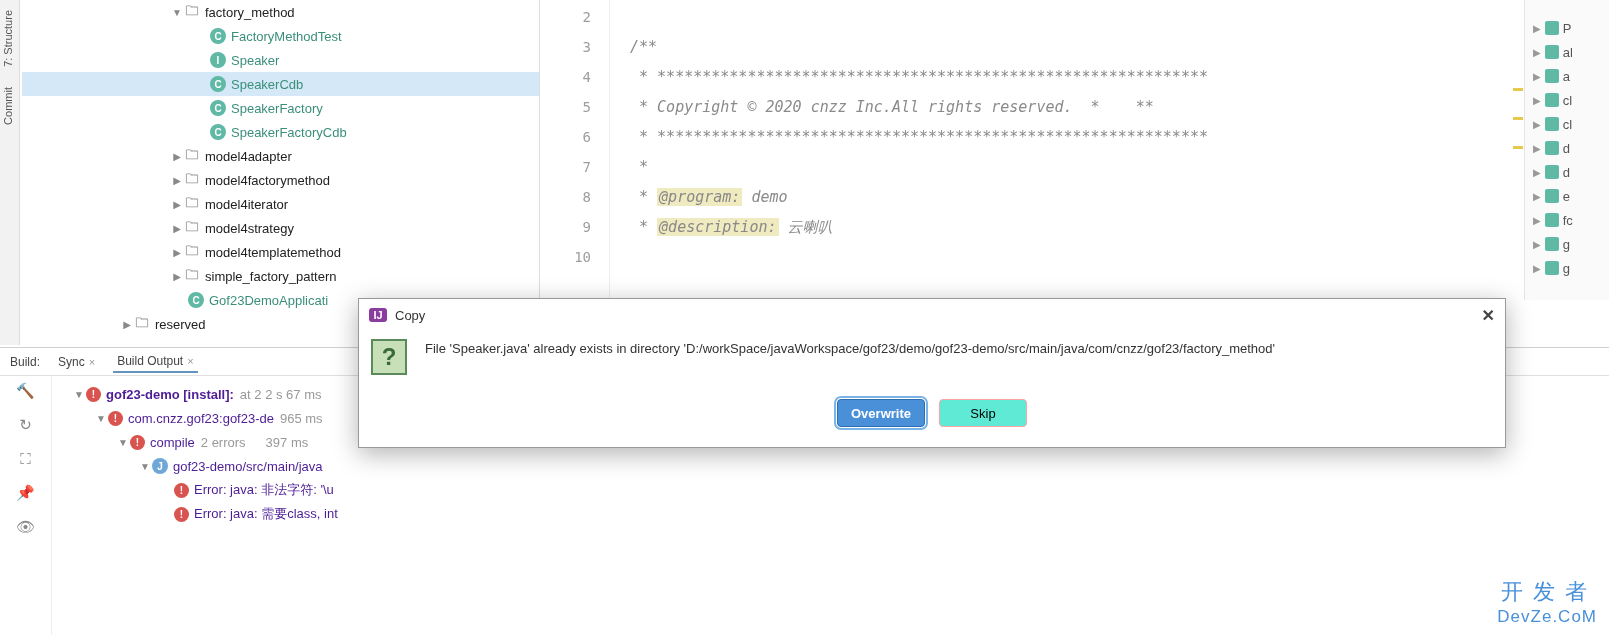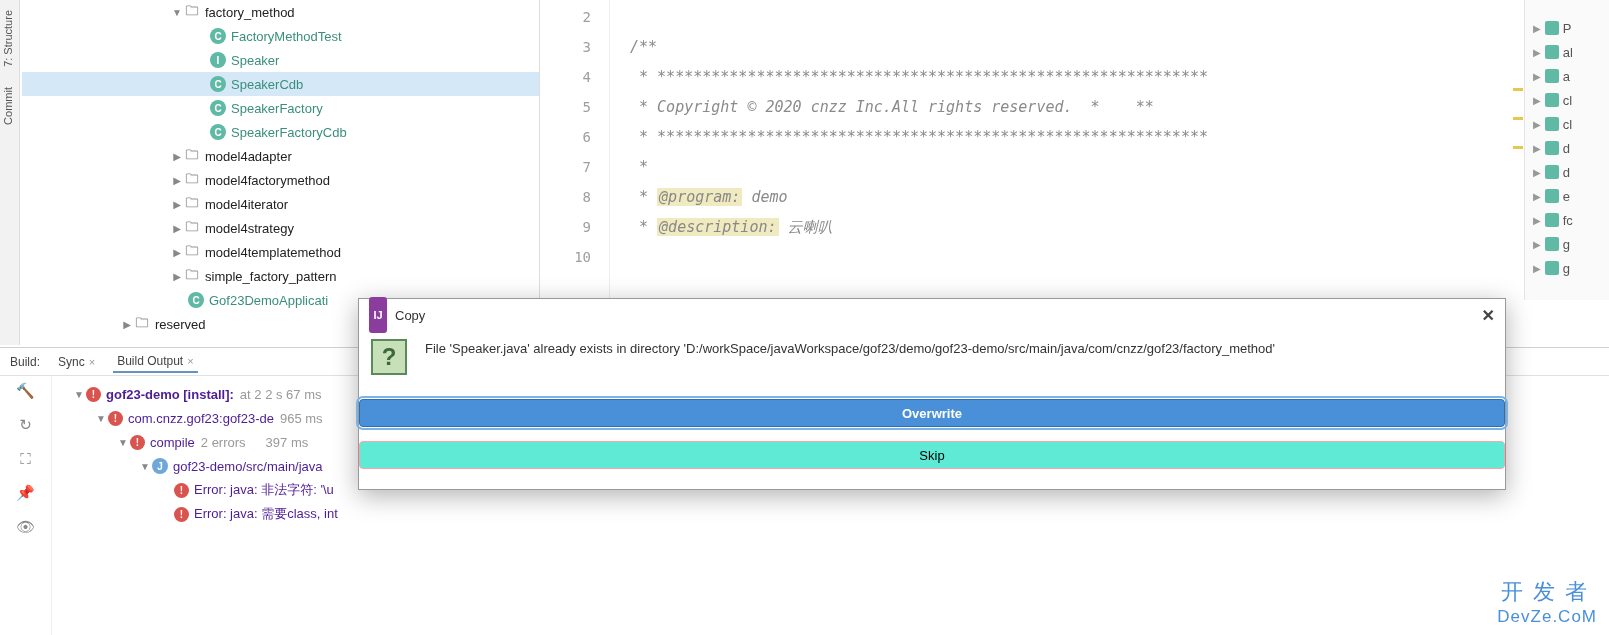--- a/index.html
+++ b/index.html
@@ -50,26 +50,26 @@
 .build-tree { flex: 1; padding-top: 6px; }
 .bt-row { display: flex; align-items: center; height: 24px; white-space: nowrap; cursor: pointer; }
 .err-icon { width: 15px; height: 15px; border-radius: 8px; background: #d9534f; color: #fff; display: inline-flex; align-items: center; justify-content: center; font-size: 10px; font-weight: bold; margin-right: 5px; }
 .bt-text { color: #4c1d95; }
 .bt-text.bold { font-weight: bold; }
 .bt-meta { color: #999; margin-left: 6px; }
 
 
 .dialog { position: absolute; left: 358px; top: 298px; width: 1148px; background: #fff; border: 1px solid #999; box-shadow: 0 6px 24px rgba(0,0,0,0.3); z-index: 100; }
 .dialog-titlebar { height: 32px; display: flex; align-items: center; padding: 0 10px; font-size: 13px; color: #333; }
-.dlg-app-icon { width: 18px; height: 36px; background: #8b3d9e; margin-right: 8px; border-radius: 3px; display: inline-flex; align-items: center; justify-content: center; color: #fff; font-size: 11px; font-weight: bold; }
+.dlg-app-icon { width: 18px; height: 14px; background: #8b3d9e; margin-right: 8px; border-radius: 3px; display: inline-flex; align-items: center; justify-content: center; color: #fff; font-size: 11px; font-weight: bold; }
 .dlg-close { margin-left: auto; font-size: 16px; cursor: pointer; color: #444; font-weight: bold; }
 .dialog-body { display: flex; padding: 8px 20px 10px 12px; align-items: flex-start; gap: 18px; }
 .dlg-qicon { width: 36px; height: 36px; border: 2px solid #5a8a5a; background: #c8e0b8; color: #3a6a3a; display: flex; align-items: center; justify-content: center; font-size: 24px; font-weight: bold; flex-shrink: 0; }
 .dlg-msg { font-size: 13px; color: #333; line-height: 1.5; }
-.dialog-buttons { display: flex; justify-content: center; gap: 14px; padding: 14px 0 20px 0; flex-direction: column; }
+.dialog-buttons { display: flex; justify-content: center; gap: 14px; padding: 14px 0 20px 0; }
 .btn { min-width: 88px; height: 28px; border-radius: 4px; font-size: 13px; cursor: pointer; border: 1px solid #fca5a5; background: #5eead4; }
 .btn.primary { background: #4a90d9; border: 1px solid #2e6fb2; color: #fff; font-weight: bold; outline: 2px solid #7ab3e6; outline-offset: 1px; }
 
 
 .watermark { position: absolute; right: 12px; bottom: 8px; text-align: right; font-family: "Microsoft YaHei", sans-serif; color: #4a90d9; }
 .watermark .w1 { font-size: 22px; letter-spacing: 10px; }
 .watermark .w2 { font-size: 17px; letter-spacing: 1px; }
 </style>
 </head>
 <body>

